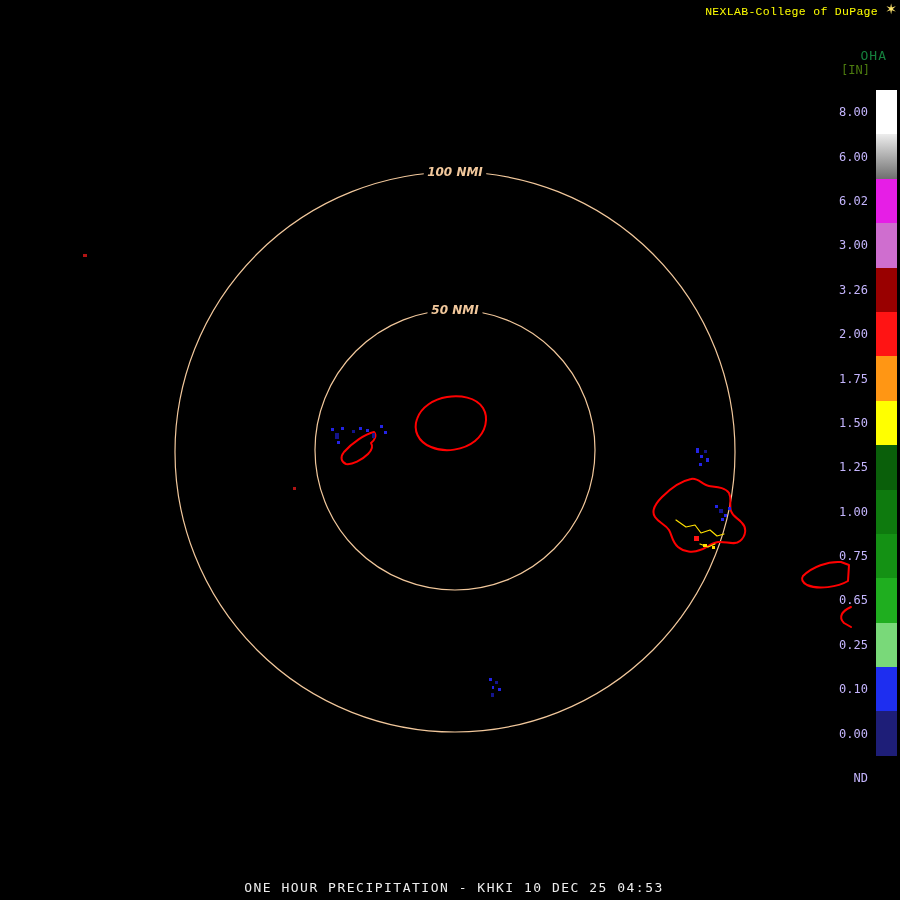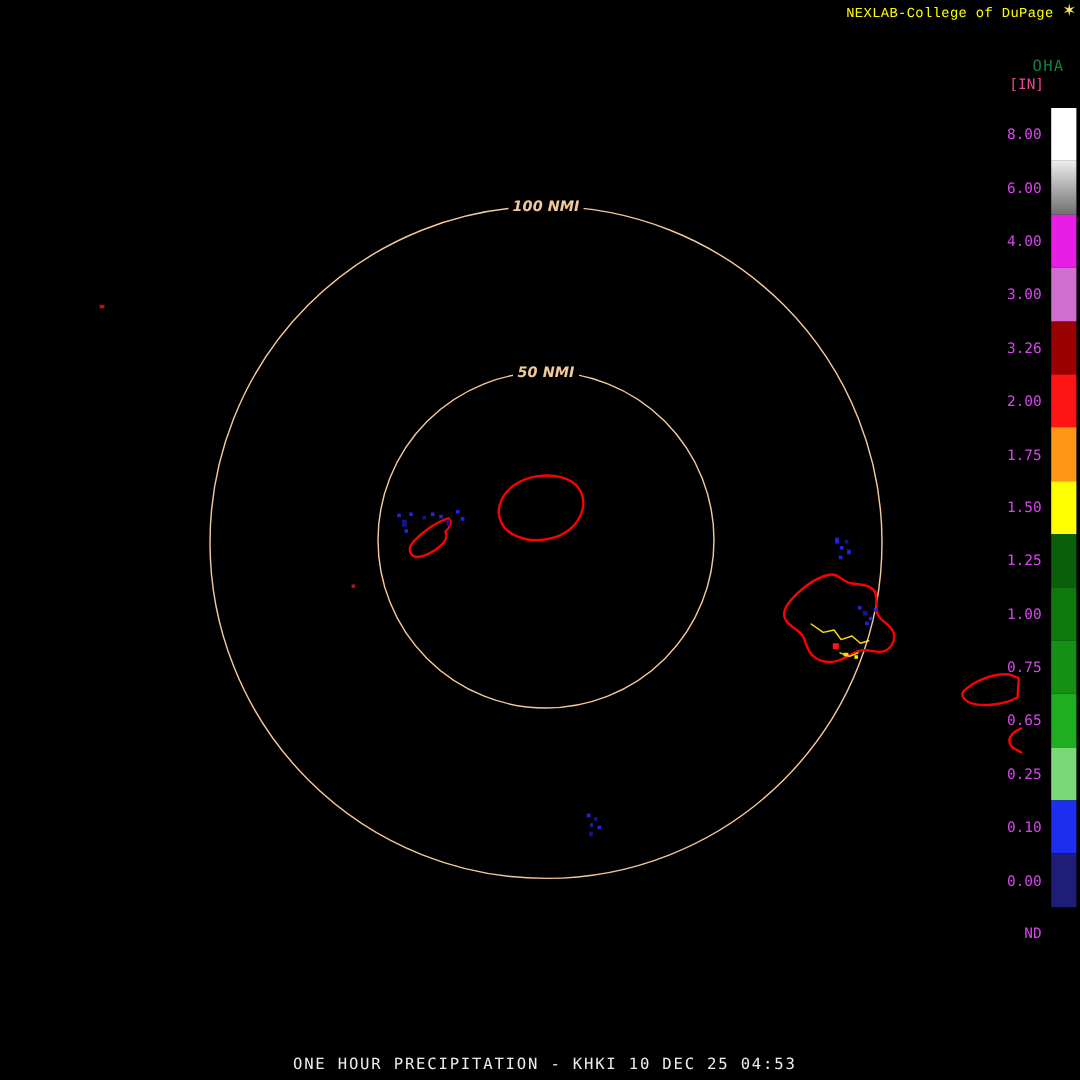--- a/index.html
+++ b/index.html
@@ -12,25 +12,25 @@
     font-size:11.5px;letter-spacing:.3px;white-space:nowrap;font-family:Liberation Mono, monospace;
   }
   .logo{
     position:absolute;top:1px;right:3px;color:#ffe66e;font-size:14px;line-height:16px;
     font-family:"DejaVu Sans", sans-serif;
   }
   .product-id{
     position:absolute;top:48px;right:13px;color:#15803d;font-size:13px;letter-spacing:1px;
   }
   .units{
-    position:absolute;top:63px;right:30px;color:#ec4899;font-size:12px;
+    position:absolute;top:63px;right:30px;color:#4d7c0f;font-size:12px;
   }
   .colorbar{position:absolute;top:90px;right:3px;}
   .cb-row{display:flex;align-items:center;justify-content:flex-end;height:44.4px;}
-  .cb-label{color:#d946ef;font-size:12px;margin-right:8px;}
+  .cb-label{color:#c4b5fd;font-size:12px;margin-right:8px;}
   .cb-swatch{width:21px;height:44.4px;flex:0 0 21px;}
   .radar-map{position:absolute;left:0;top:0;}
   .ring-label{
     font-family:"DejaVu Sans", sans-serif;font-style:italic;font-weight:bold;
     font-size:12px;text-anchor:middle;
   }
   .footer-caption{
     position:absolute;bottom:5px;left:0;width:900px;text-align:center;
     color:#ededed;font-size:13px;letter-spacing:1.5px;padding-left:8px;box-sizing:border-box;
     white-space:nowrap;
@@ -96,21 +96,21 @@
   <div class="colorbar">
       <div class="cb-row">
         <span class="cb-label">8.00</span>
         <span class="cb-swatch" style="background: rgb(255, 255, 255);"></span>
       </div>
       <div class="cb-row">
         <span class="cb-label">6.00</span>
         <span class="cb-swatch" style="background: linear-gradient(rgb(237, 237, 237), rgb(111, 111, 111));"></span>
       </div>
       <div class="cb-row">
-        <span class="cb-label">4.00</span>
+        <span class="cb-label">6.02</span>
         <span class="cb-swatch" style="background: rgb(230, 30, 230);"></span>
       </div>
       <div class="cb-row">
         <span class="cb-label">3.00</span>
         <span class="cb-swatch" style="background: rgb(207, 110, 207);"></span>
       </div>
       <div class="cb-row">
         <span class="cb-label">3.26</span>
         <span class="cb-swatch" style="background: rgb(153, 0, 0);"></span>
       </div>

